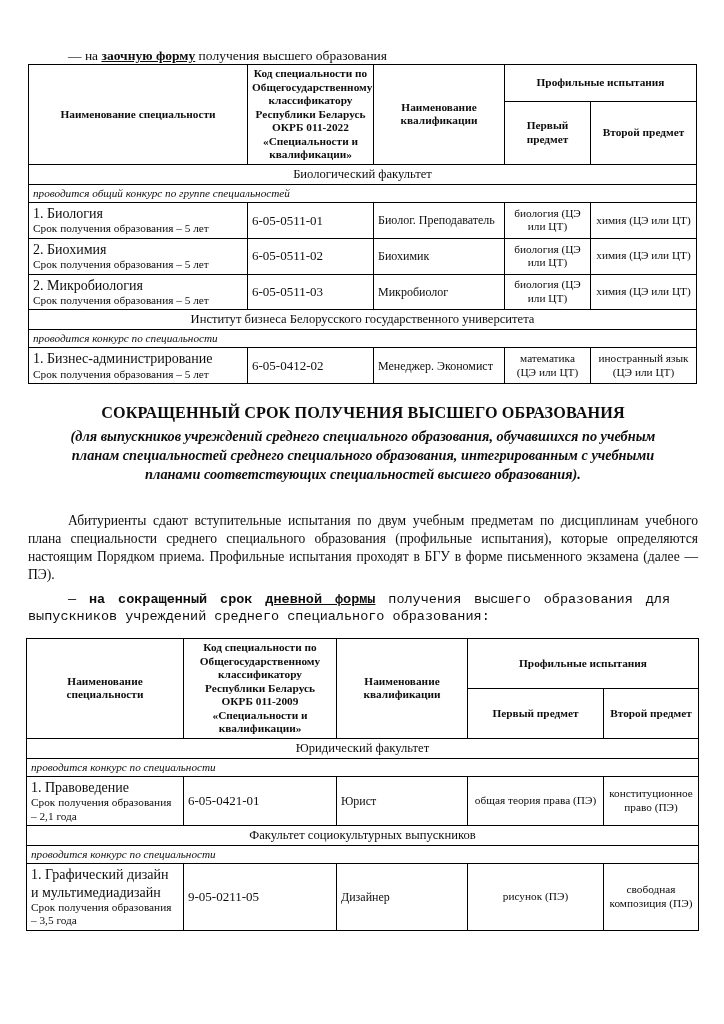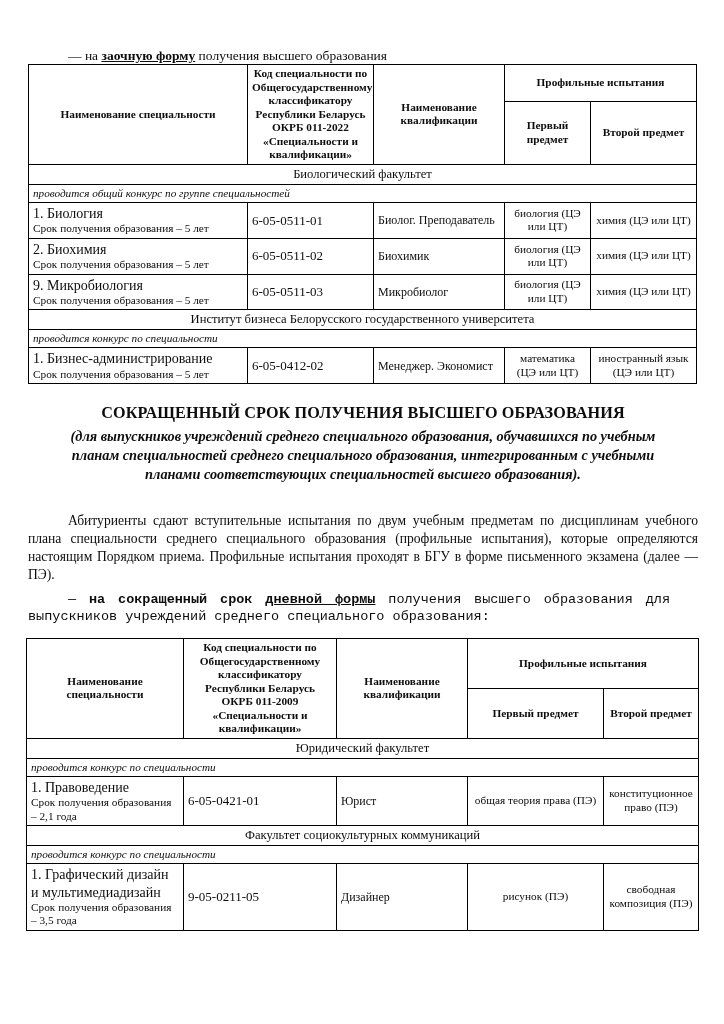--- a/index.html
+++ b/index.html
@@ -181,21 +181,21 @@
           <div class="spec-name">2. Биохимия</div>
           <div class="spec-term">Срок получения образования – 5 лет</div>
         </td>
         <td class="code-cell">6-05-0511-02</td>
         <td class="qual-cell">Биохимик</td>
         <td class="exam-cell">биология (ЦЭ или ЦТ)</td>
         <td class="exam-cell">химия (ЦЭ или ЦТ)</td>
       </tr>
       <tr>
         <td class="l">
-          <div class="spec-name">9. Микробиология</div>
+          <div class="spec-name">2. Микробиология</div>
           <div class="spec-term">Срок получения образования – 5 лет</div>
         </td>
         <td class="code-cell">6-05-0511-03</td>
         <td class="qual-cell">Микробиолог</td>
         <td class="exam-cell">биология (ЦЭ или ЦТ)</td>
         <td class="exam-cell">химия (ЦЭ или ЦТ)</td>
       </tr>
 
       <tr>
         <td class="sect" colspan="5">Институт бизнеса Белорусского государственного университета</td>
@@ -258,21 +258,21 @@
         <td class="l">
           <div class="spec-name">1. Правоведение</div>
           <div class="spec-term">Срок получения образования – 2,1 года</div>
         </td>
         <td class="code-cell">6-05-0421-01</td>
         <td class="qual-cell">Юрист</td>
         <td class="exam-cell">общая теория права (ПЭ)</td>
         <td class="exam-cell">конституционное право (ПЭ)</td>
       </tr>
       <tr>
-        <td class="sect" colspan="5">Факультет социокультурных коммуникаций</td>
+        <td class="sect" colspan="5">Факультет социокультурных выпускников</td>
       </tr>
       <tr>
         <td class="subsect" colspan="5">проводится конкурс по специальности</td>
       </tr>
       <tr>
         <td class="l">
           <div class="spec-name">1. Графический дизайн и мультимедиадизайн</div>
           <div class="spec-term">Срок получения образования – 3,5 года</div>
         </td>
         <td class="code-cell">9-05-0211-05</td>

